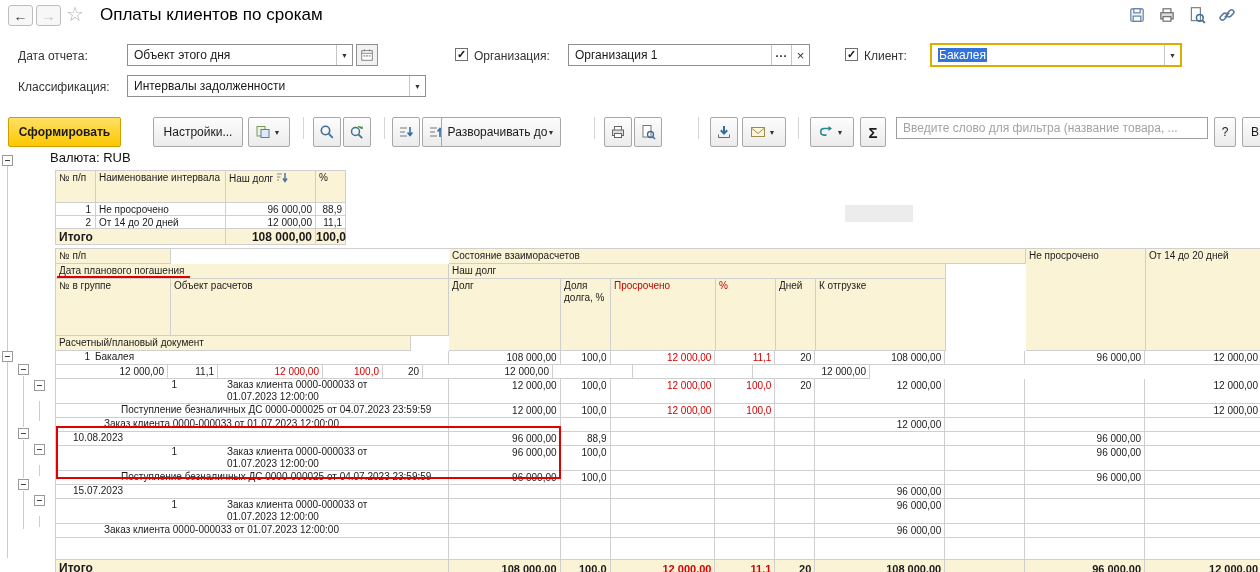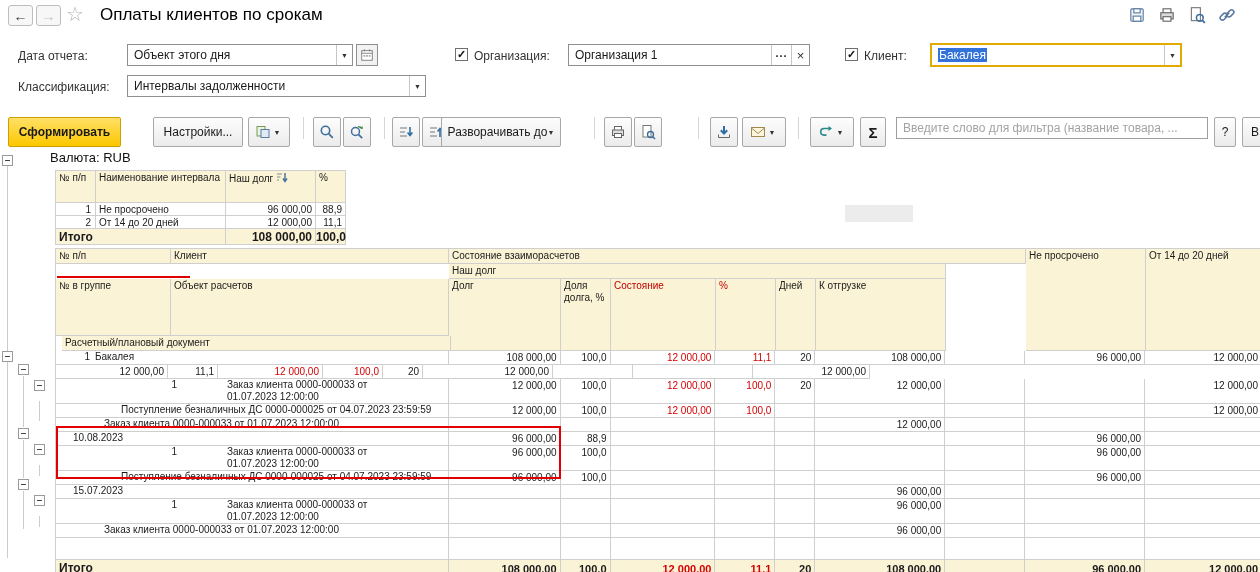--- a/index.html
+++ b/index.html
@@ -328,34 +328,34 @@
         <div class="stlabel">Итого</div>
         <div class="sdebt">108 000,00</div>
         <div class="spct">100,0</div>
       </div>
     </div>
 </div>
 
 <div class="rtable" style="left:55px;top:248px;width:1207px">
   <div class="hcells" style="height:102px">
     <div class="hc" style="left:0;top:0;width:115px;height:15px">№ п/п</div>
-    <div class="hc" style="left:115px;top:0;width:278px;height:15px">Клиент</div>
     <div class="hc" style="left:393px;top:0;width:577px;height:15px">Состояние взаиморасчетов</div>
     <div class="hc" style="left:970px;top:0;width:120px;height:102px">Не просрочено</div>
     <div class="hc" style="left:1090px;top:0;width:117px;height:102px">От 14 до 20 дней</div>
+    <div class="hc" style="left:0;top:15px;width:393px;height:15px">Дата планового погашения</div>
     <div class="hc" style="left:393px;top:15px;width:497px;height:15px">Наш долг</div>
     <div class="hc" style="left:115px;top:30px;width:278px;height:57px">Объект расчетов</div>
     <div class="hc" style="left:0;top:30px;width:115px;height:57px">№ в группе</div>
     <div class="hc" style="left:393px;top:30px;width:112px;height:72px">Долг</div>
     <div class="hc" style="left:505px;top:30px;width:50px;height:72px">Доля долга, %</div>
-    <div class="hc red" style="left:555px;top:30px;width:105px;height:72px">Состояние</div>
+    <div class="hc red" style="left:555px;top:30px;width:105px;height:72px">Просрочено</div>
     <div class="hc red" style="left:660px;top:30px;width:60px;height:72px">%</div>
     <div class="hc" style="left:720px;top:30px;width:40px;height:72px">Дней</div>
     <div class="hc" style="left:760px;top:30px;width:130px;height:72px">К отгрузке</div>
-    <div class="hc" style="left:6px;top:87px;width:389px;height:15px">Расчетный/плановый документ</div>
+    <div class="hc" style="left:0;top:87px;width:355px;height:15px">Расчетный/плановый документ</div>
   </div>
   <div id="main-body">
       <div class="mrow k-client">
         <div class="lcell">
           <span class="rnum">1</span>
           <span class="ltext">Бакалея</span>
         </div>
         <div class="vcell" style="width: 112px;">108 000,00</div>
         <div class="vcell" style="width: 50px;">100,0</div>
         <div class="vcell red" style="width: 105px;">12 000,00</div>

